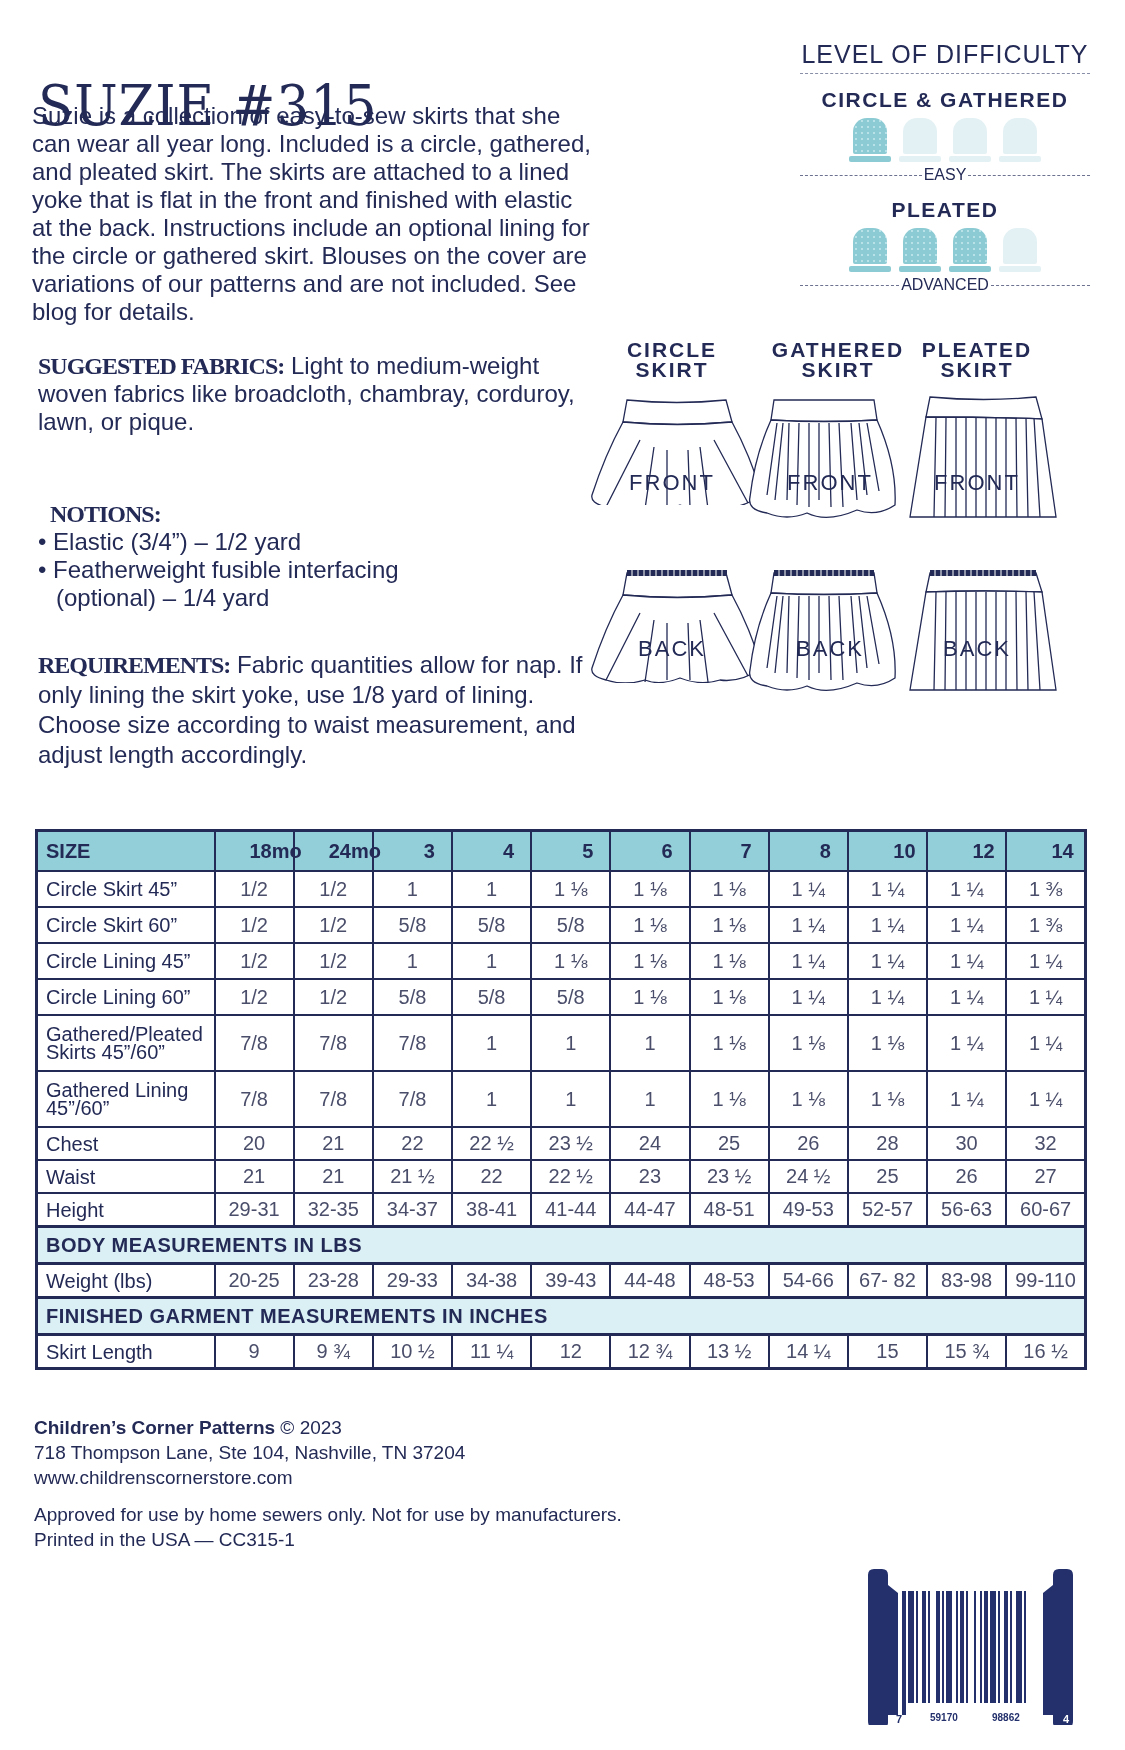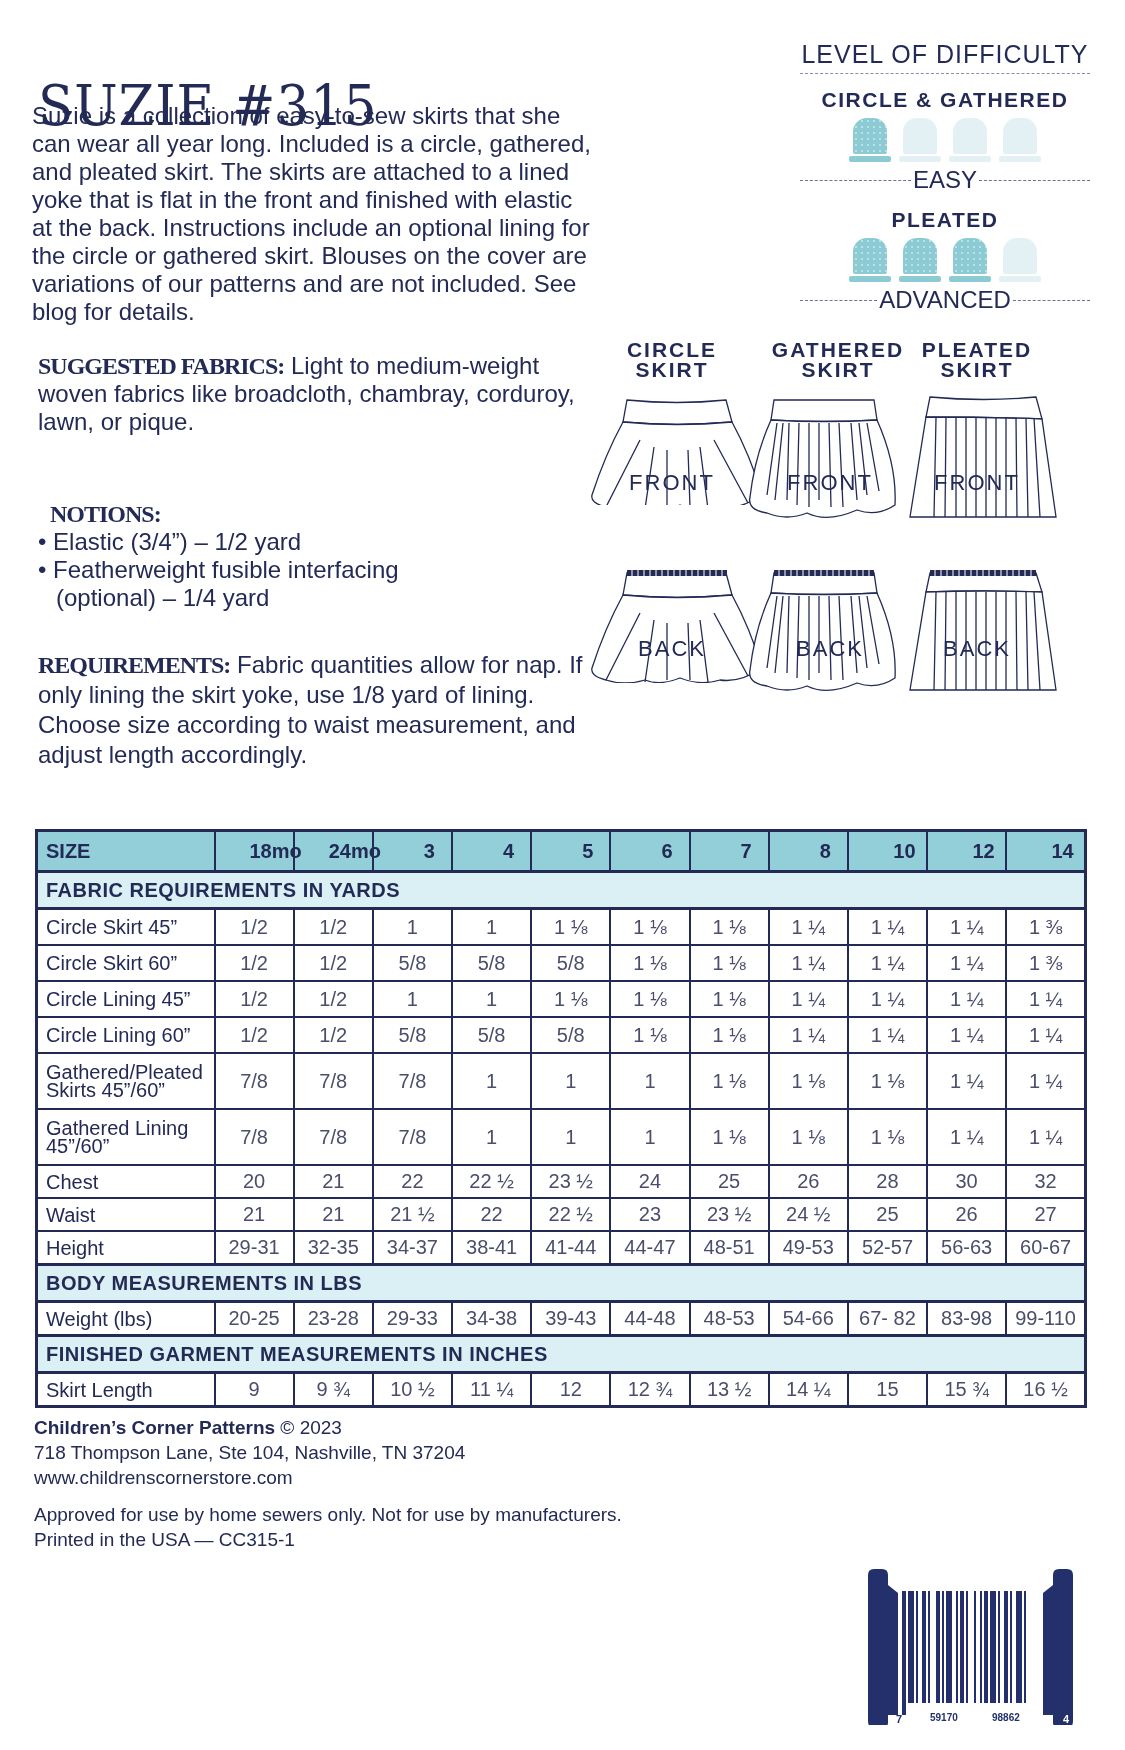--- a/index.html
+++ b/index.html
@@ -24,21 +24,21 @@
   #difficulty { left: 800px; top: 40px; width: 290px; text-align: center; }
   #diff-title { font-size: 25px; letter-spacing: 1px; color:#232a55; padding-bottom: 4px; border-bottom: 1px dashed #8a8fa8; }
   .diff-group-label { font-weight: bold; font-size: 21px; letter-spacing: 1.5px; margin-top: 14px; }
   .thimbles { display: flex; justify-content: center; gap: 8px; margin-top: 6px; }
   .thimble { width: 42px; height: 44px; position: relative; }
   .thimble .cap { position:absolute; left:4px; right:4px; top:0; bottom:8px; border-radius: 14px 14px 2px 2px; }
   .thimble .rim { position:absolute; left:0; right:0; bottom:0; height:6px; border-radius:2px; }
   .thimble.on .cap, .thimble.on .rim { background: #8ccbd3; }
   .thimble.off .cap, .thimble.off .rim { background: #e3f1f4; }
   .thimble.on .cap { background-image: radial-gradient(#b8e2e7 1px, transparent 1.5px); background-size: 6px 6px; }
-  .diff-level { display:flex; align-items:center; gap:2px; font-size: 24px; margin-top: 4px; text-align: center; }
+  .diff-level { display:flex; align-items:center; gap:2px; font-size: 16px; margin-top: 4px; text-align: center; }
   .diff-level .dash { flex:1; border-top: 1px dashed #6c7290; }
 
   
   #skirts { left: 590px; top: 340px; width: 520px; height: 400px; }
   .skirt-col { position:absolute; width: 170px; text-align:center; }
   .skirt-title { font-weight: bold; font-size: 21px; letter-spacing: 2px; line-height: 20px; }
   .view-label { font-size: 22px; letter-spacing: 2px; position:absolute; left:0; right:0; text-align:center; }
   .skirt-svg { position:absolute; left:0; }
 
   
@@ -233,23 +233,20 @@
       <th>5</th>
       <th>6</th>
       <th>7</th>
       <th>8</th>
       <th>10</th>
       <th>12</th>
       <th>14</th>
     </tr>
   </thead>
   <tbody id="table-body">
-      <tr class="section">
-        <td colspan="12">FABRIC REQUIREMENTS IN YARDS</td>
-      </tr>
       <tr class="r1">
         <td class="label">Circle Skirt 45”</td>
         <td class="val">1/2</td>
         <td class="val">1/2</td>
         <td class="val">1</td>
         <td class="val">1</td>
         <td class="val">1 ⅛</td>
         <td class="val">1 ⅛</td>
         <td class="val">1 ⅛</td>
         <td class="val">1 ¼</td>

